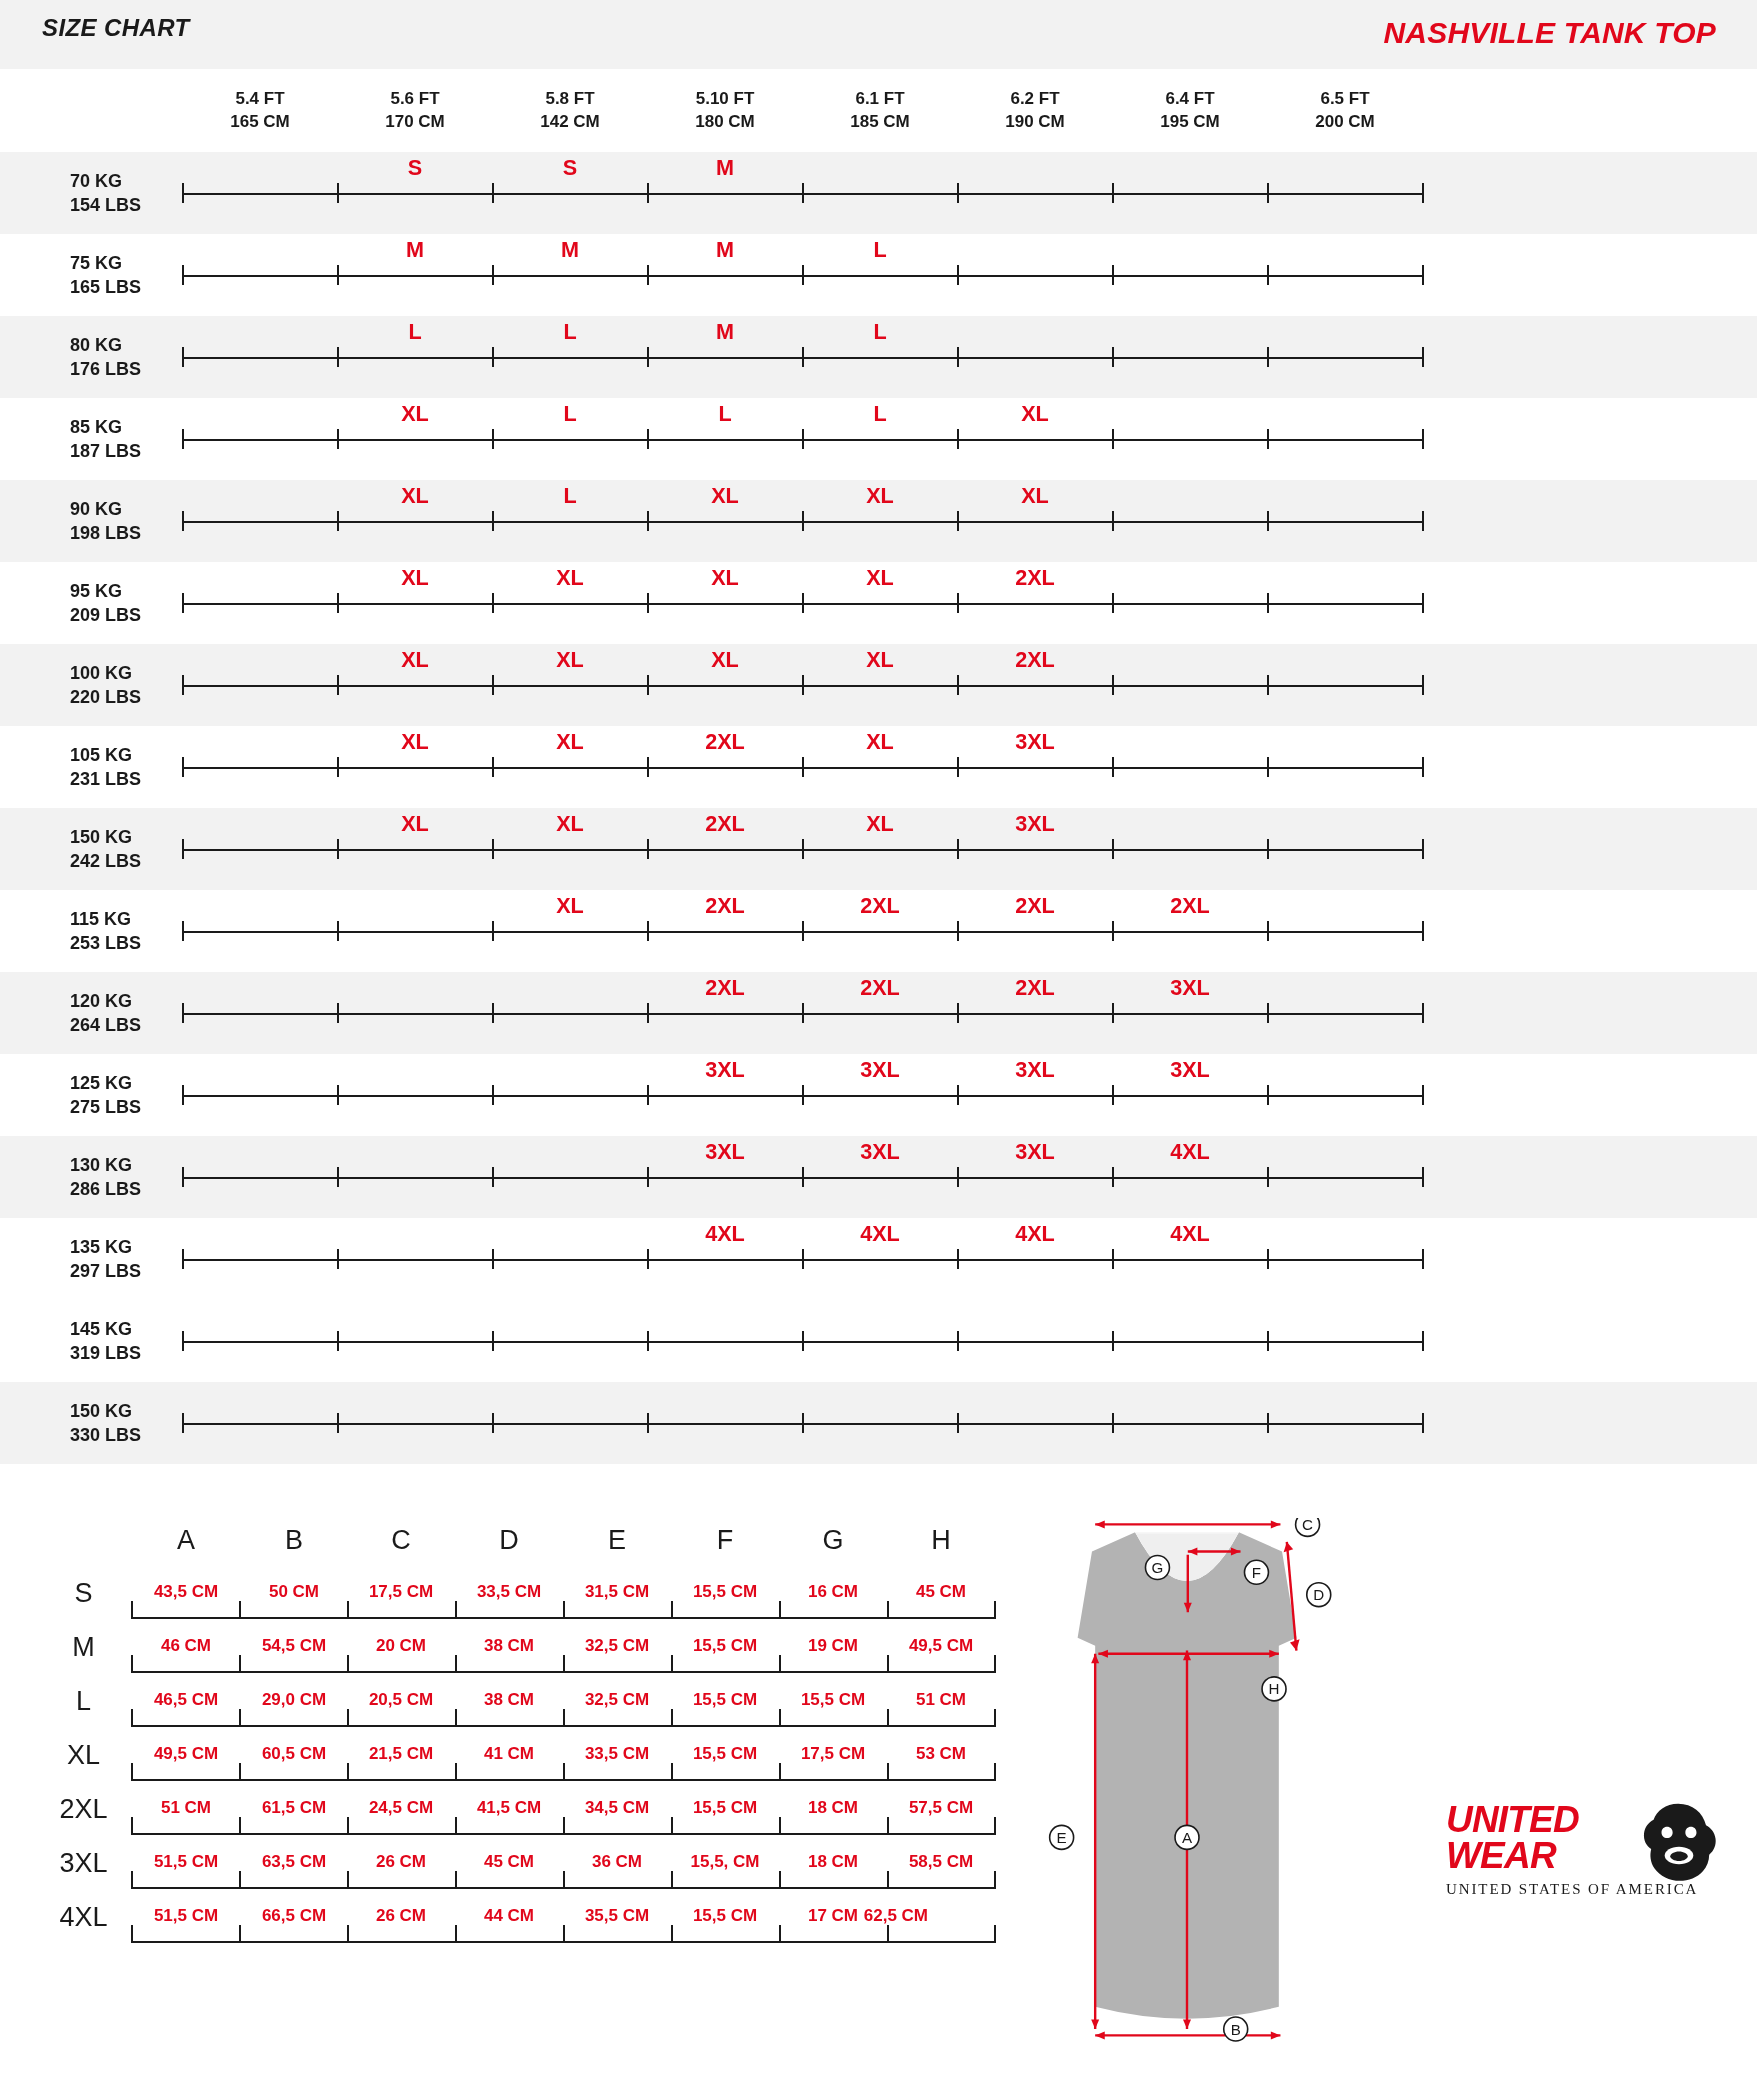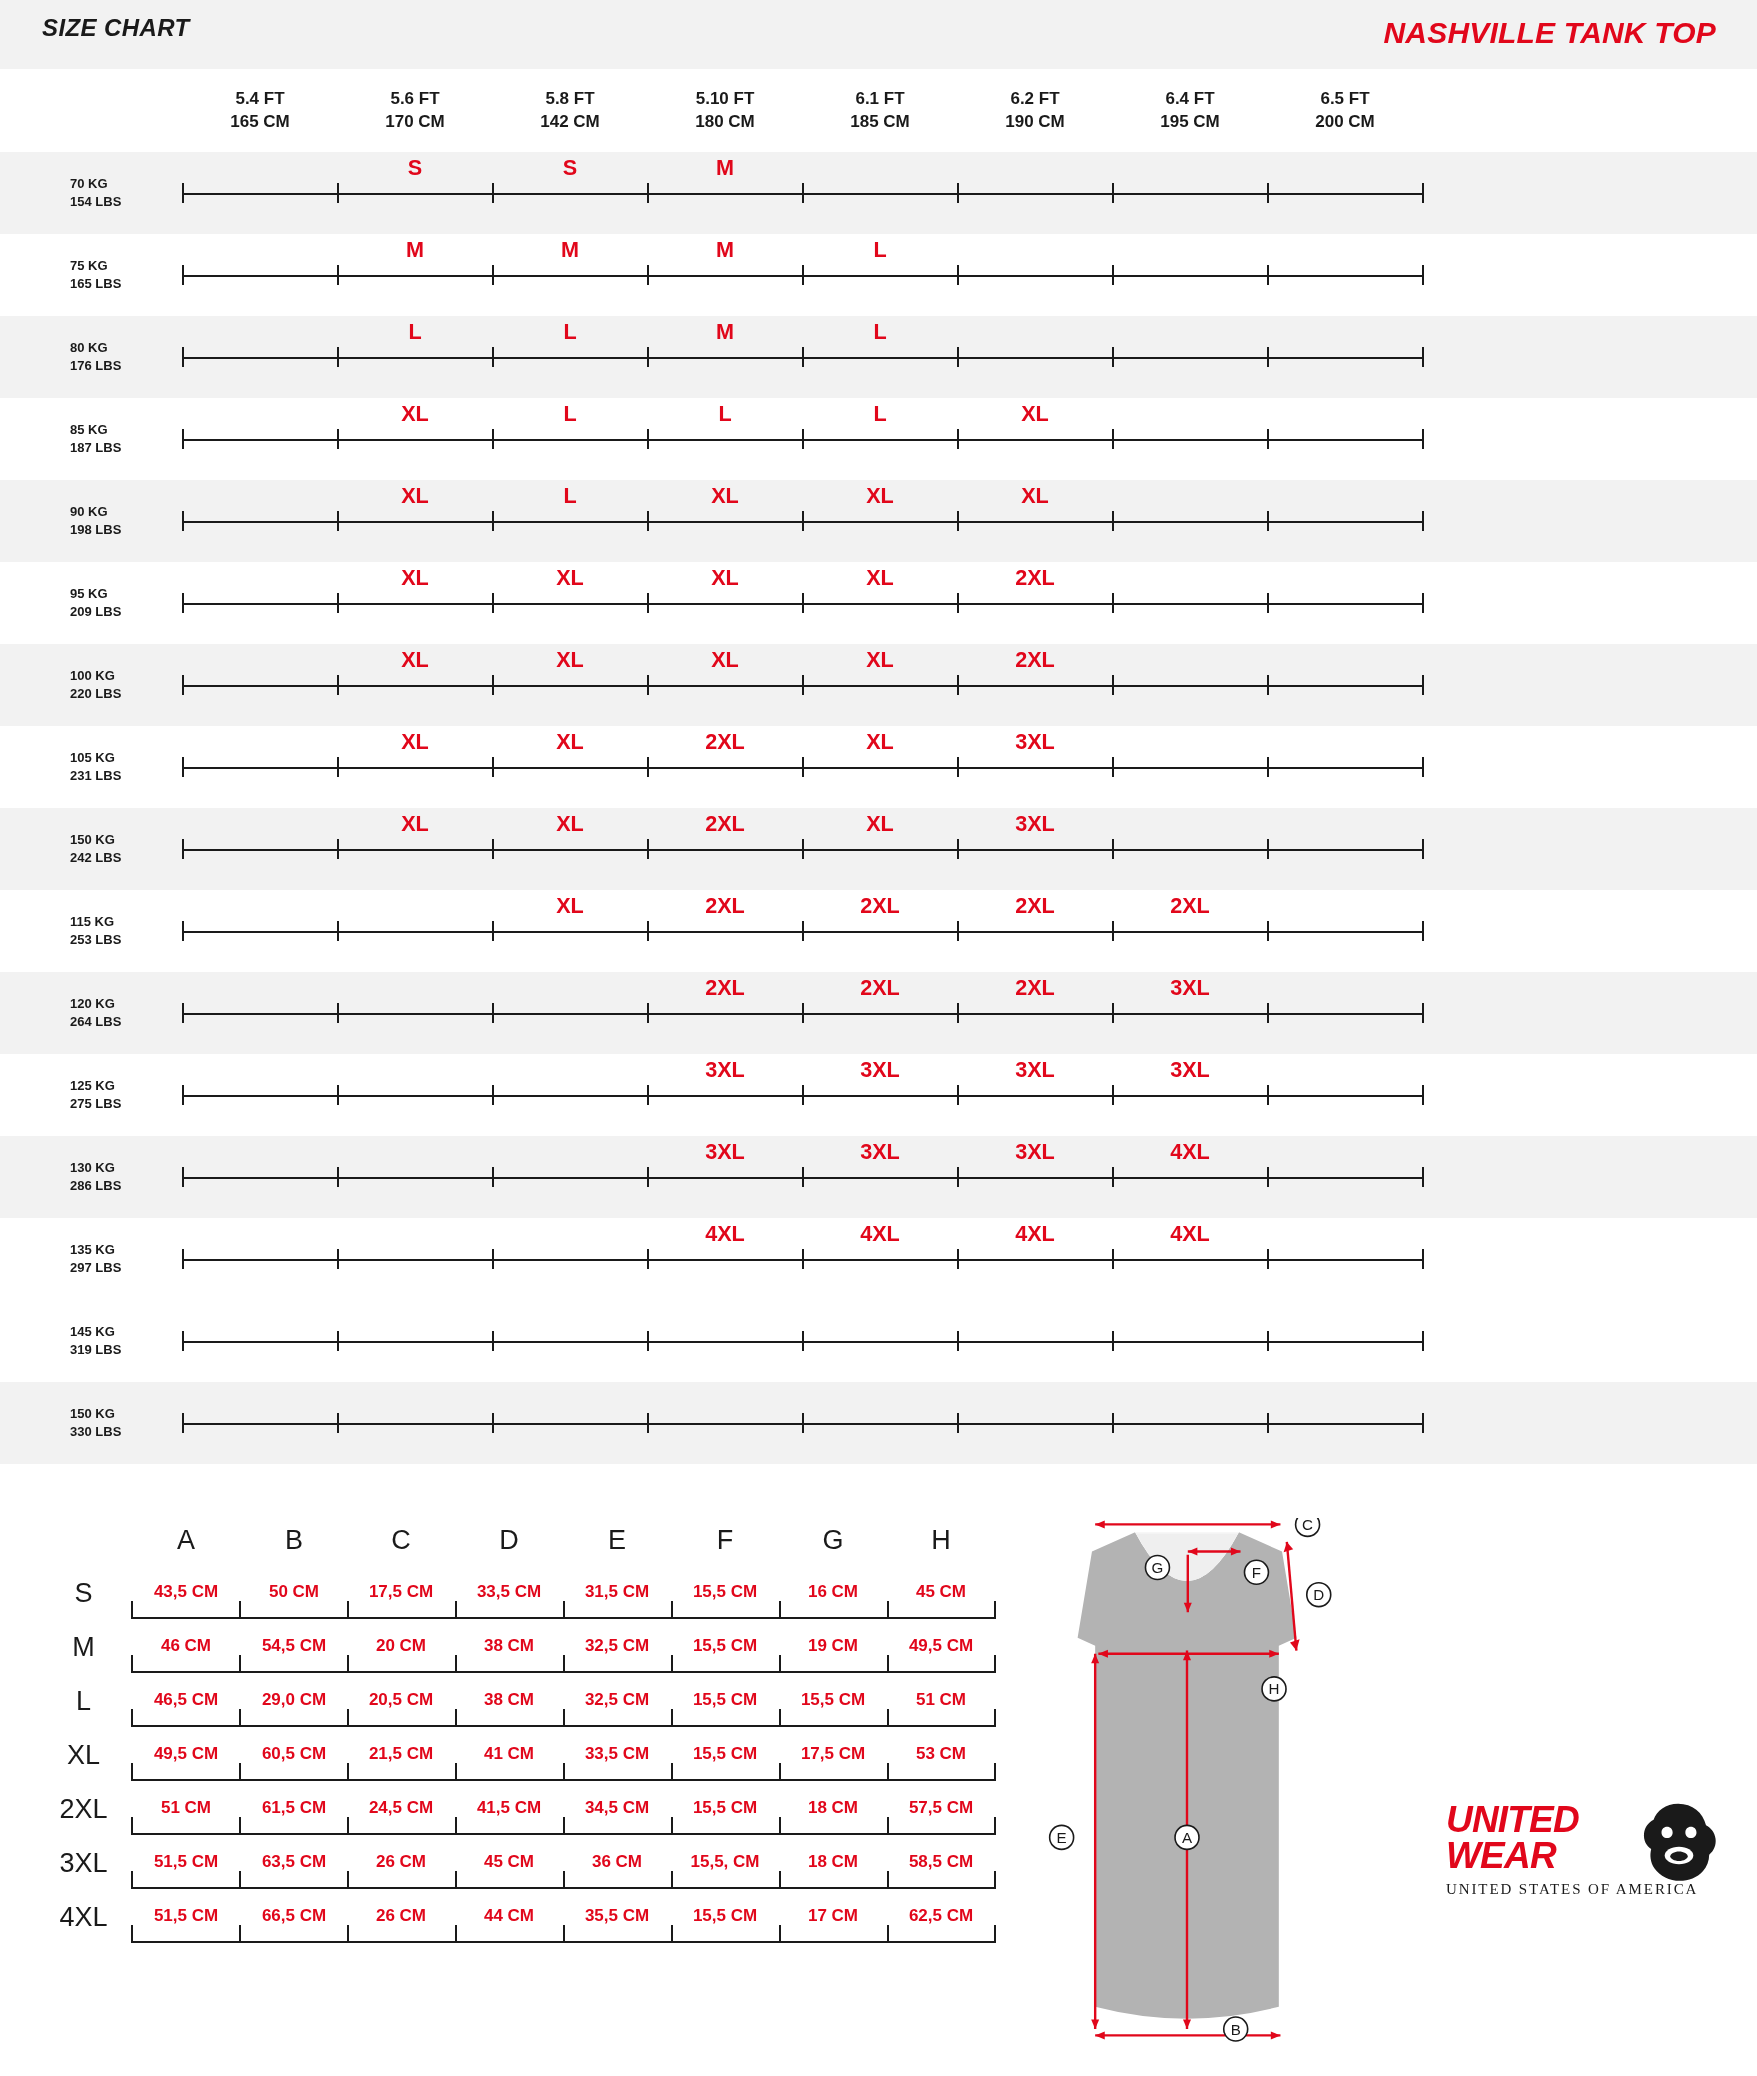--- a/index.html
+++ b/index.html
@@ -41,21 +41,21 @@
   }
   .rowgrid { position:relative; }
   .mrow {
     position:relative; height:82px; width:1758px;
   }
   .mrow.odd { background:#f2f2f2; }
   .mrow.even { background:#ffffff; }
   .rowlabel {
     position:absolute; left:70px; top:50%;
     transform:translateY(-50%);
-    font-size:13px; font-weight:bold; line-height:1.35;
+    font-size:18px; font-weight:bold; line-height:1.35;
     color:#1a1a1a; width:144px;
   }
   .axisline {
     position:absolute; left:182px; top:50%; width:1240px; height:2.4px;
     background:#1a1a1a;
   }
   .tick {
     position:absolute; width:2.4px; height:20px; background:#1a1a1a;
     top:calc(50% - 9.6px);
   }
@@ -553,21 +553,21 @@
           <div class="mt-tick" style="left: 737px;"></div>
           <div class="mt-tick" style="left: 845px;"></div>
           <div class="mt-tick" style="left: 952px;"></div>
           <div class="mt-val" style="left: 107px;">51,5 CM</div>
           <div class="mt-val" style="left: 215px;">66,5 CM</div>
           <div class="mt-val" style="left: 322px;">26 CM</div>
           <div class="mt-val" style="left: 430px;">44 CM</div>
           <div class="mt-val" style="left: 538px;">35,5 CM</div>
           <div class="mt-val" style="left: 646px;">15,5 CM</div>
           <div class="mt-val" style="left: 754px;">17 CM</div>
-          <div class="mt-val" style="left: 862px;">62,5 CM</div>
+          <div class="mt-val" style="left: 812px; text-align: right;">62,5 CM</div>
         </div>
       </div>
   </div>
 
   <div class="diagram">
     <svg width="344" height="527" viewBox="0 0 430 660">
 
       <path d="M96 42 L150 18 L215 18 L280 18 L334 42 L352 150 L330 160 L330 612 Q215 642 100 612 L100 160 L78 150 Z" fill="#b3b3b3"></path>
 
       <path d="M150 18 Q215 140 280 18 L280 14 L150 14 Z" fill="#ffffff"></path>

